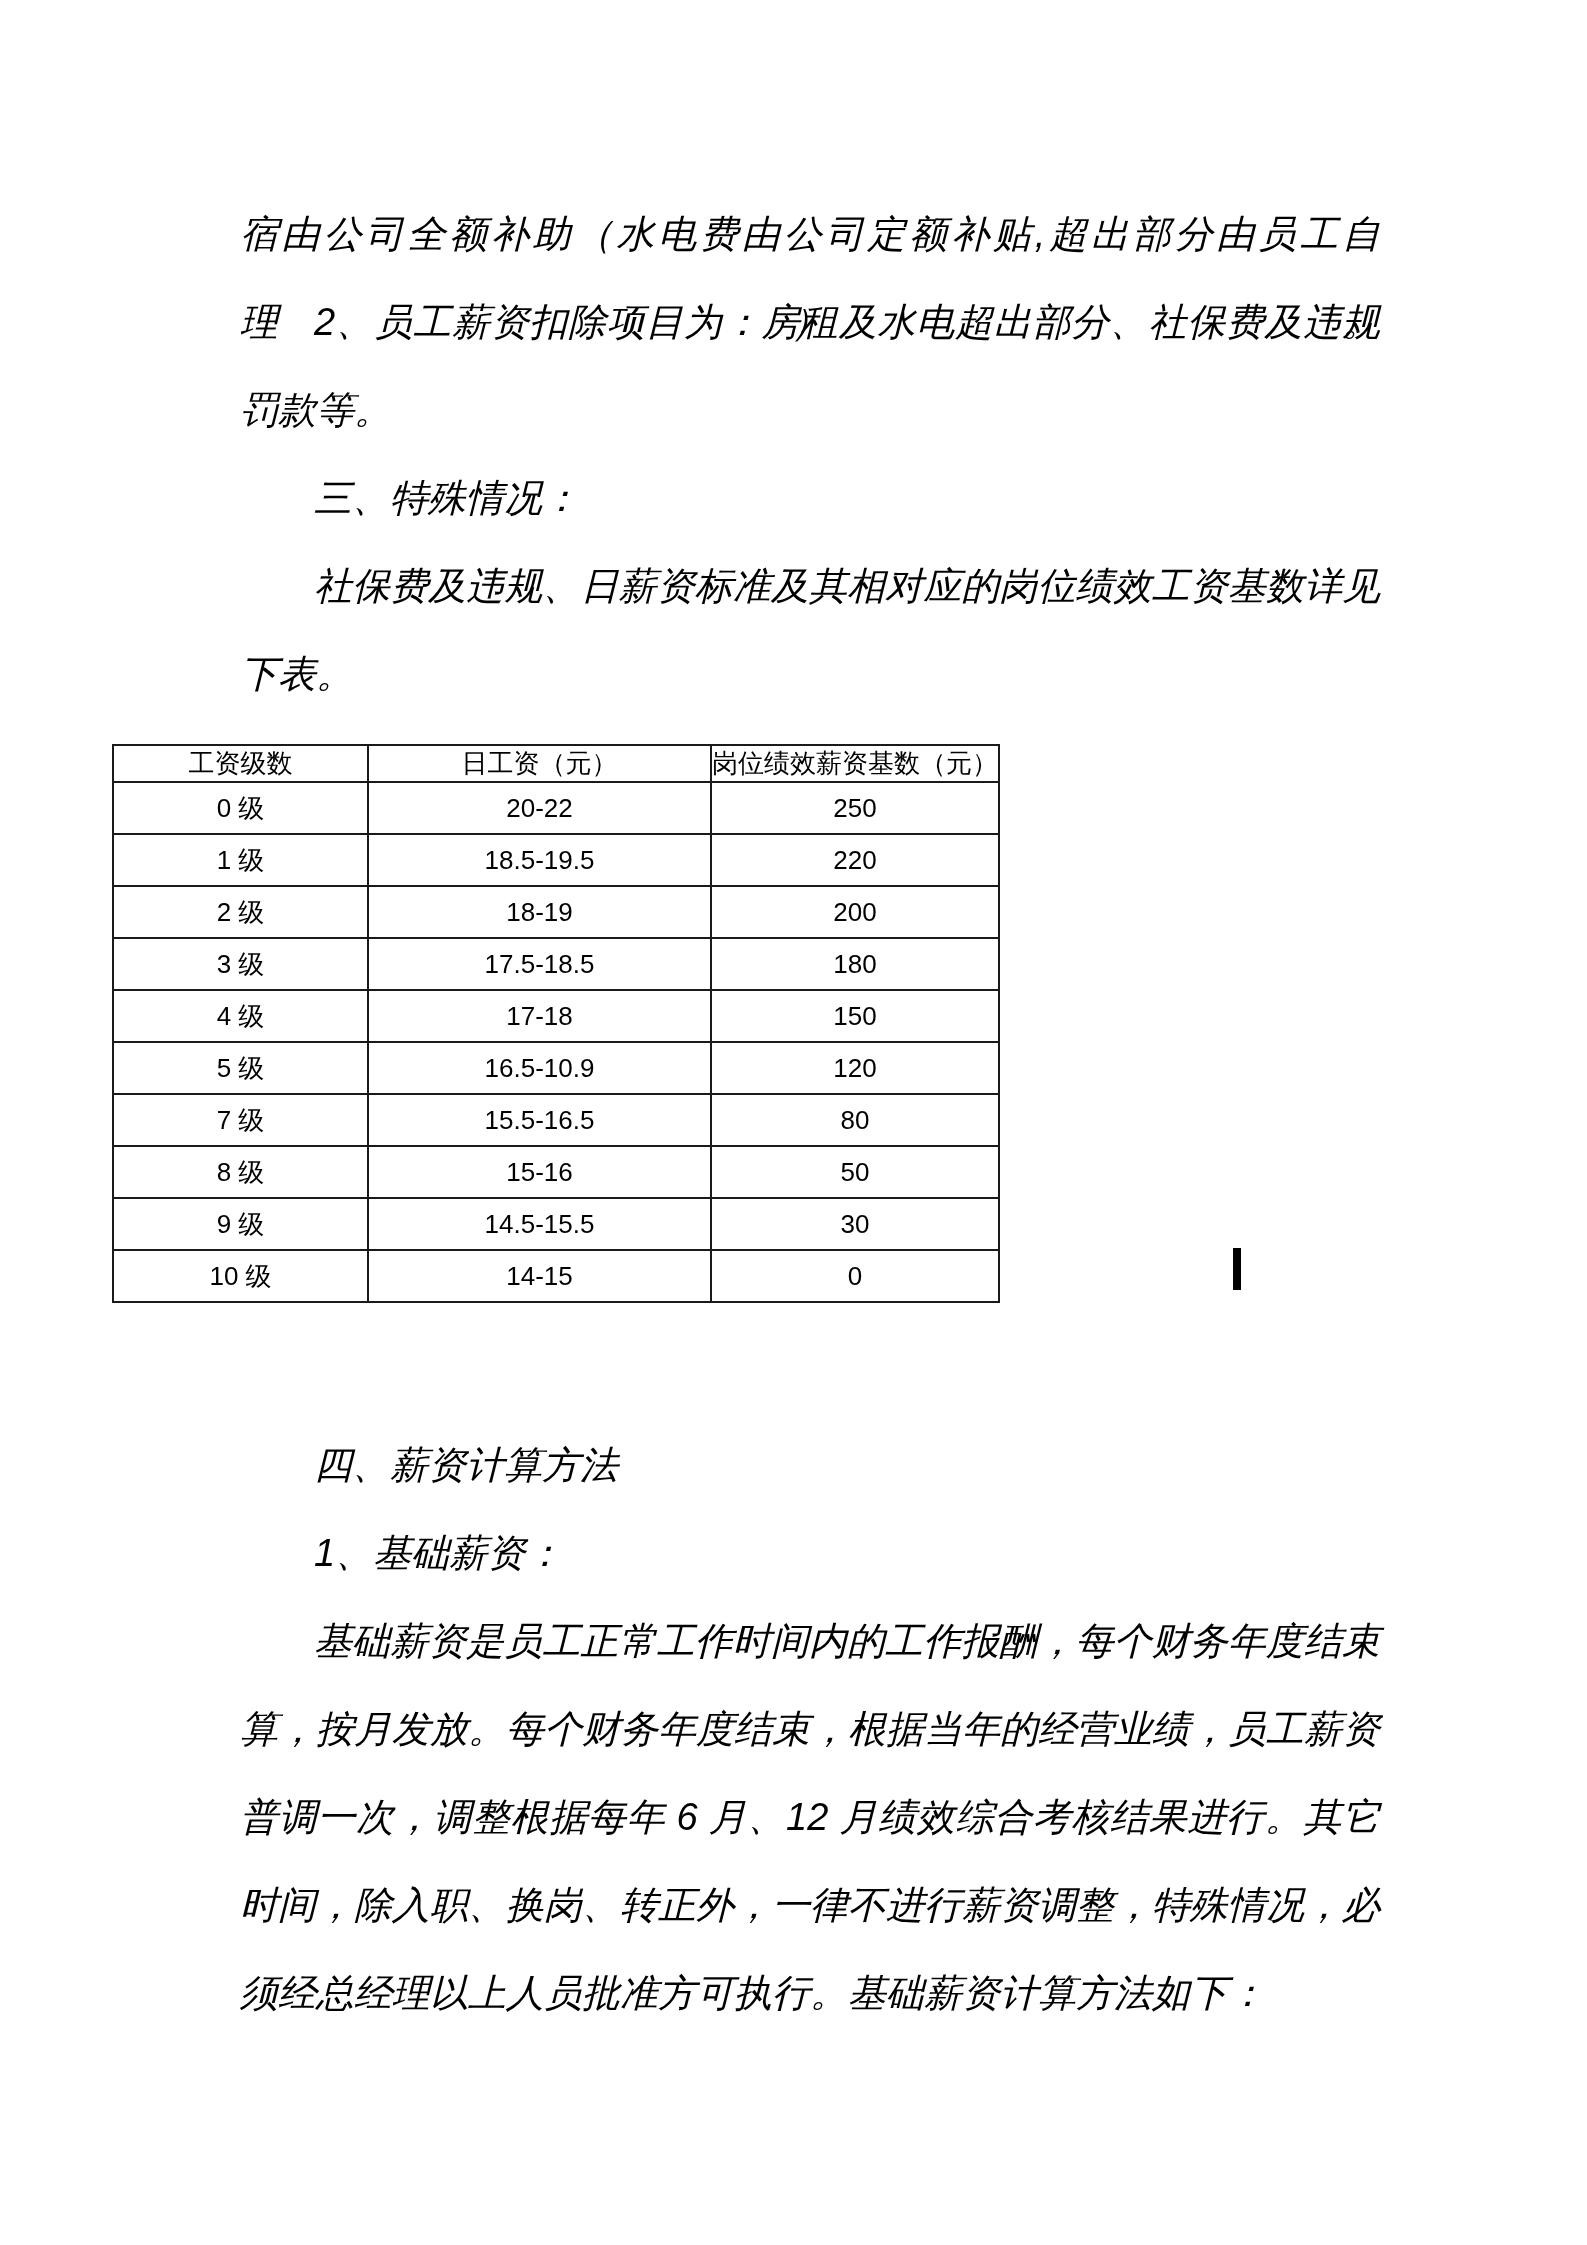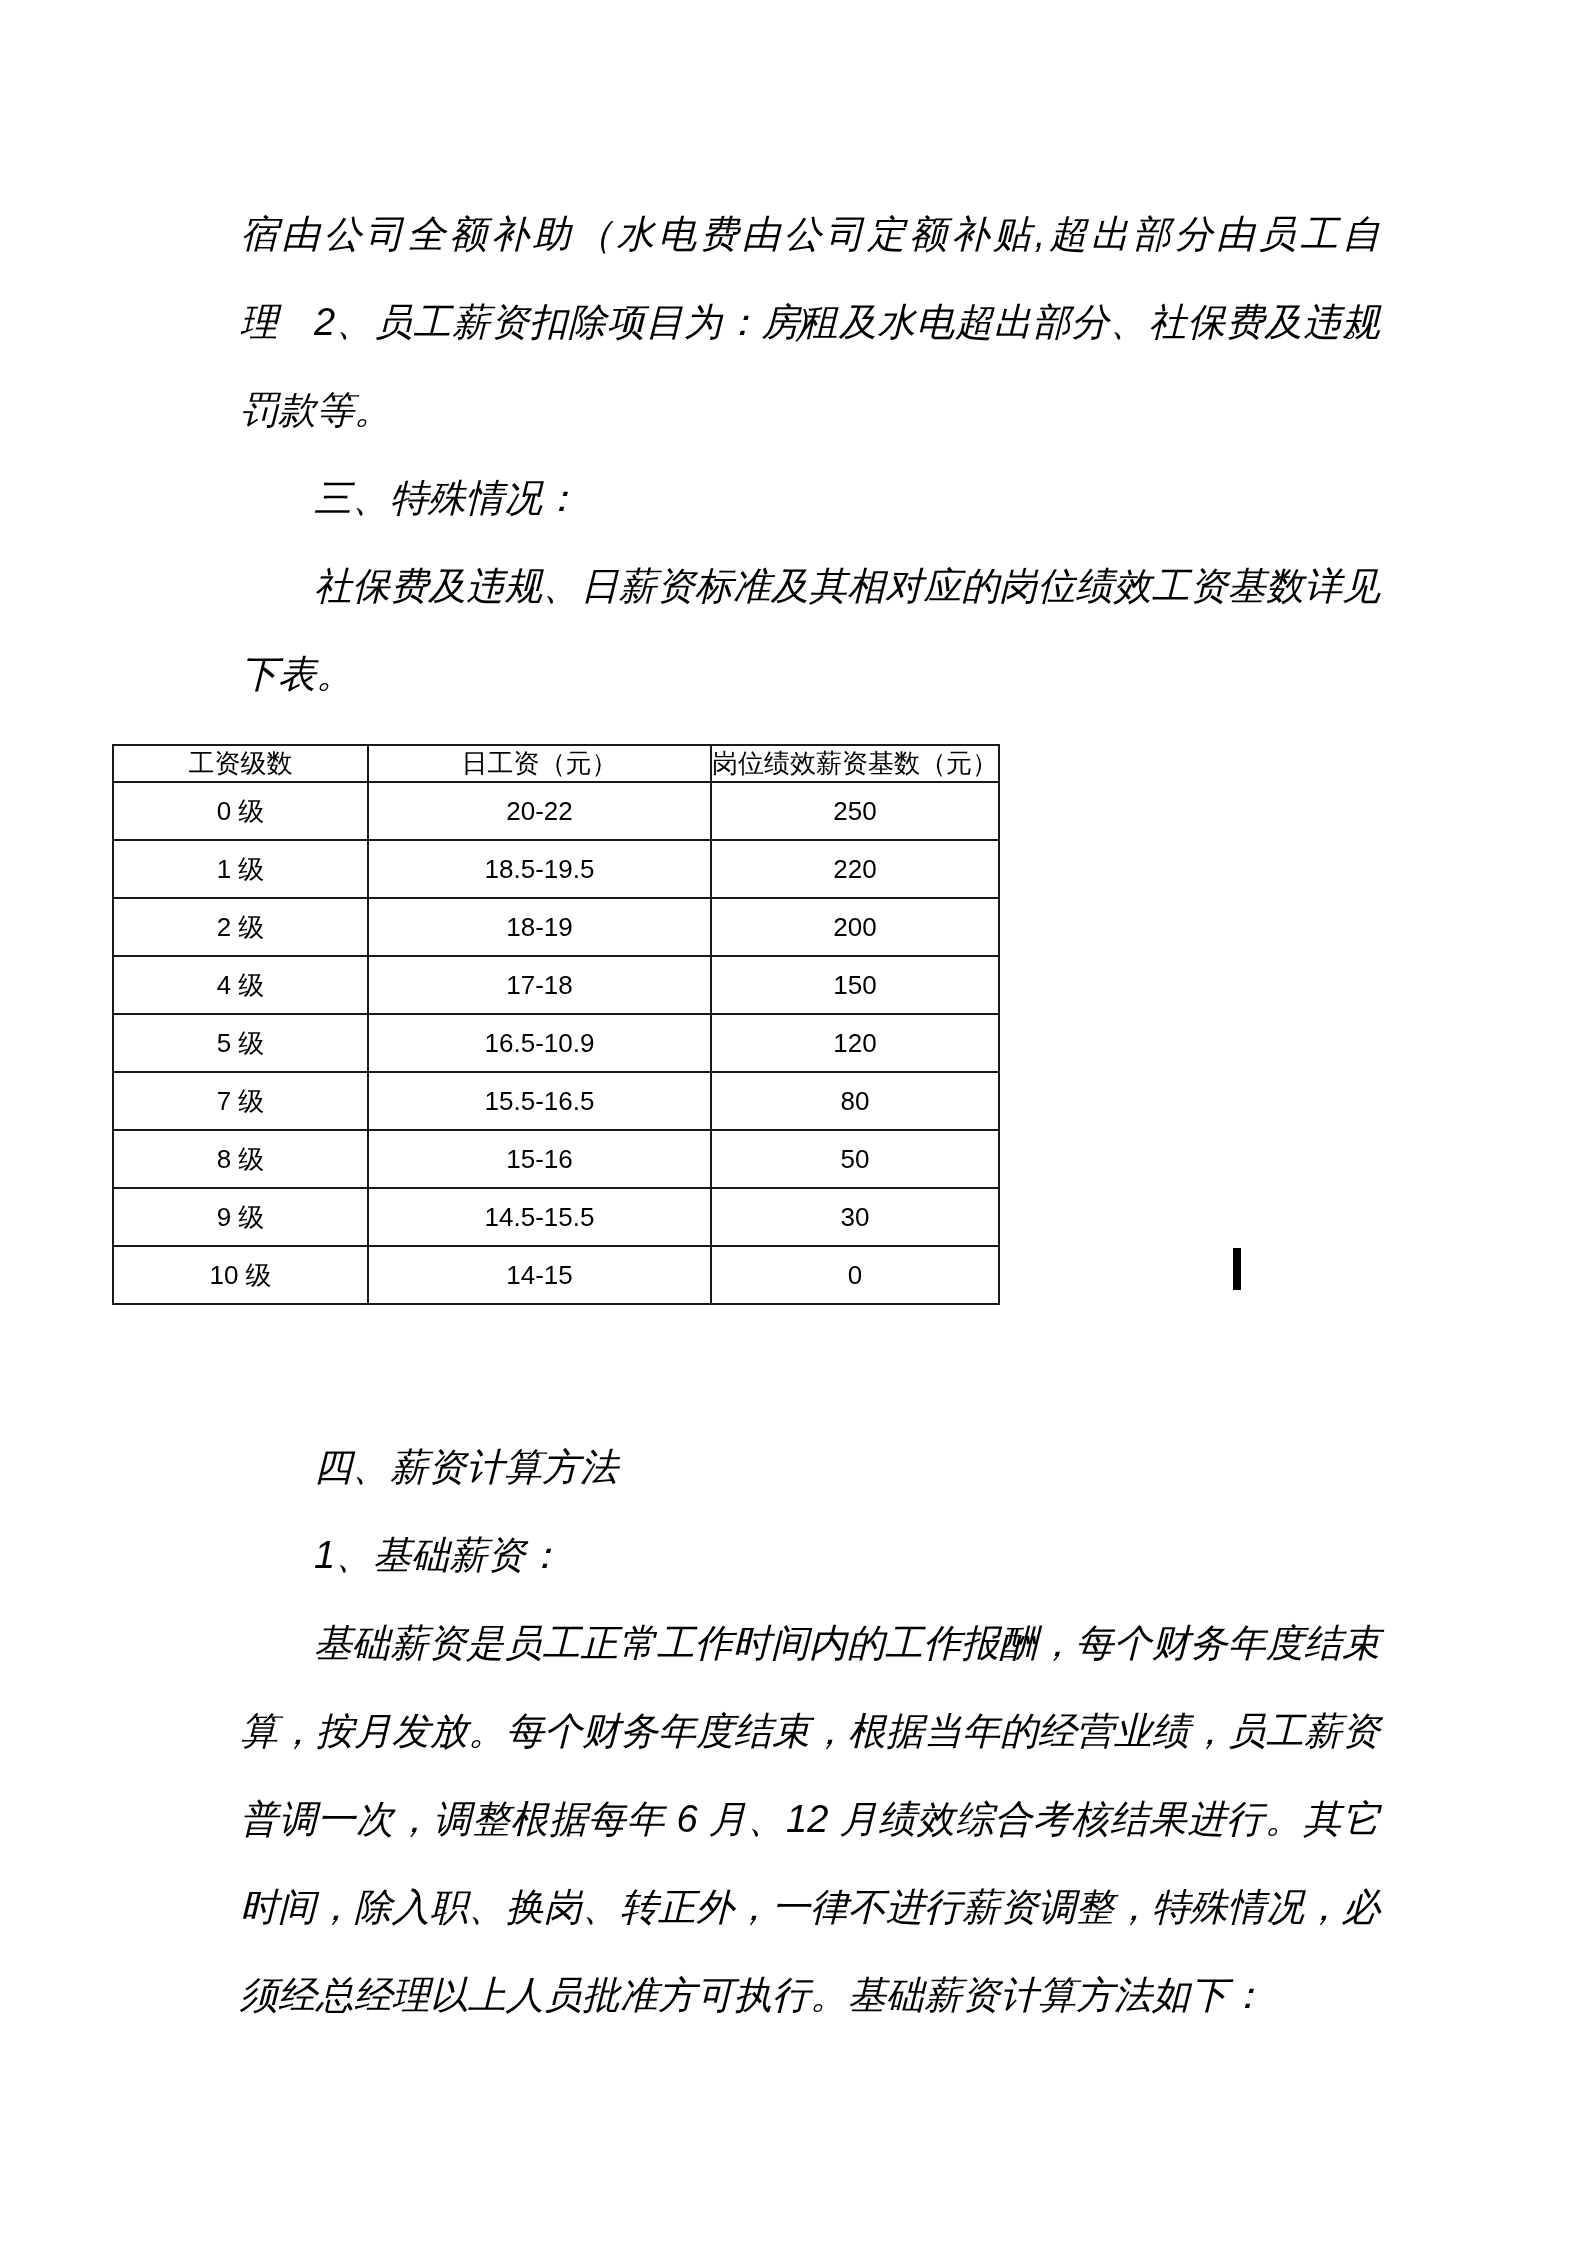--- a/index.html
+++ b/index.html
@@ -48,21 +48,21 @@
     border: 2px solid #1a1a1a;
     text-align: center;
     vertical-align: middle;
     font-size: 26px;
     font-weight: normal;
     color: #000000;
     background: #ffffff;
     padding: 0;
   }
   table.salary th { height: 36px; }
-  table.salary td { height: 58px; }
+  table.salary td { height: 52px; }
   .col-level { width: 255px; }
   .col-wage  { width: 343px; }
   .col-base  { width: 288px; }
 
   .cursor-bar {
     position: absolute;
     left: 1233px;
     top: 1248px;
     width: 8px;
     height: 42px;
@@ -105,20 +105,25 @@
       <td>1 级</td>
       <td>18.5-19.5</td>
       <td>220</td>
     </tr>
     <tr>
       <td>2 级</td>
       <td>18-19</td>
       <td>200</td>
     </tr>
     <tr>
+      <td>3 级</td>
+      <td>17.5-18.5</td>
+      <td>180</td>
+    </tr>
+    <tr>
       <td>4 级</td>
       <td>17-18</td>
       <td>150</td>
     </tr>
     <tr>
       <td>5 级</td>
       <td>16.5-10.9</td>
       <td>120</td>
     </tr>
     <tr>

